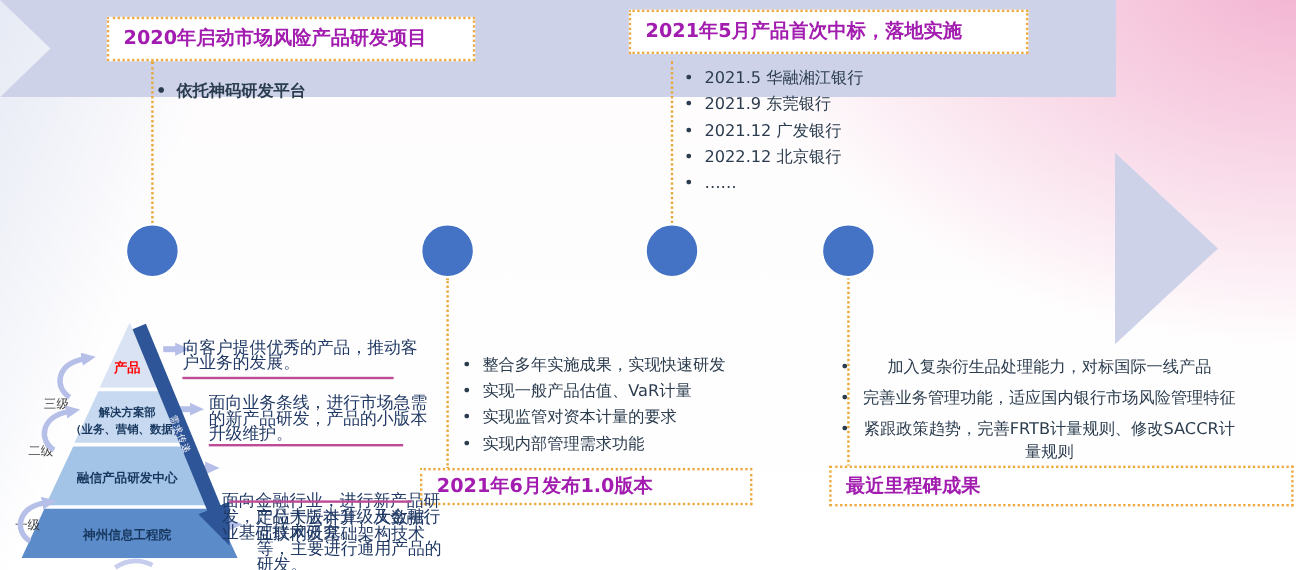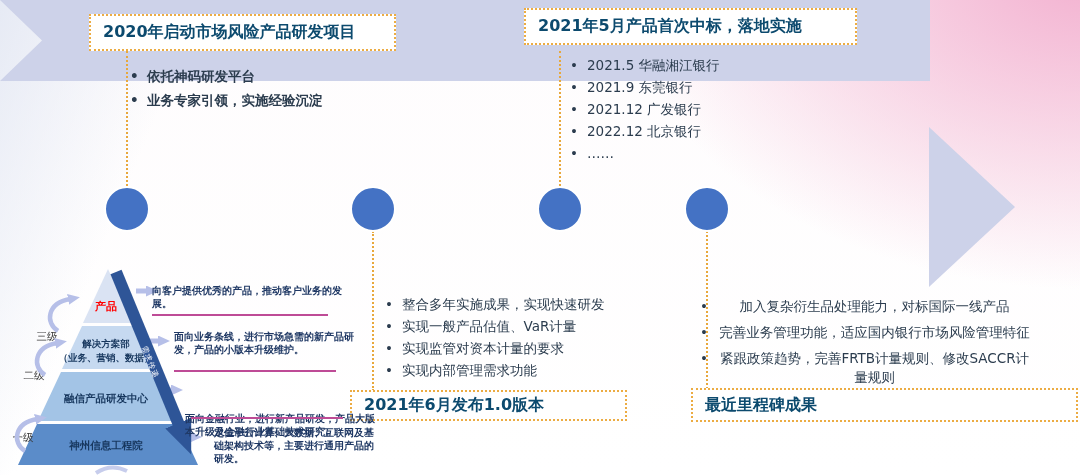--- a/index.html
+++ b/index.html
@@ -25,35 +25,35 @@
   .node {
     width:42px; height:42px; border-radius:50%; background:#4472C4;
     border:2px solid #ffffff; top:186px;
   }
   .connector { width:0; border-left:2px dotted #E8A83C; }
 
   
   .mbox {
     background:#ffffff; border:2px dotted #ECAC43;
     display:flex; align-items:center; padding:4px 12px; box-sizing:border-box;
-    font-weight:bold; font-size:16px; color:#0c4a6e; white-space:nowrap;
+    font-weight:bold; font-size:16px; color:#a21caf; white-space:nowrap;
   }
 
   
   ul.bullets { margin:0; padding:0; list-style:none; color:#2B3C4E; font-size:13.5px; }
   ul.bullets li { position:relative; padding-left:17px; }
   ul.bullets li::before { content:"•"; position:absolute; left:0; top:0; color:#2B3C4E; }
   .b1 li { line-height:24px; }
   .b2 li { line-height:22px; }
   .b3 li { line-height:22px; }
   .b4 { width:332px; }
   .b4 li { line-height:19px; margin-bottom:7px;text-align:center; }
 
   
-  .ann { font-size:10px; font-weight:bold; color:#1F3864; line-height:13px; }
+  .ann { font-size:14px; font-weight:normal; color:#1F3864; line-height:13px; }
   .divider { height:0; border-top:2px solid #BE4B96; }
 
   svg text { font-family:"DejaVu Sans", sans-serif; }
 </style>
 </head>
 <body>
 
 <div class="canvas">
 
   <div class="abs band"></div>
@@ -68,21 +68,20 @@
   <div class="abs node" style="left:350px;"></div>
   <div class="abs node" style="left:537px;"></div>
   <div class="abs node" style="left:684px;"></div>
 
   <div class="abs mbox" style="left:89px; top:14px; width:307px; height:37px;">
     <span>2020年启动市场风险产品研发项目</span>
   </div>
   <ul class="abs bullets b1" style="left:130px; top:64px;font-weight:bold;">
 
   <li>依托神码研发平台</li>
-      <li>业务专家引领，实施经验沉淀</li>
     </ul>
 
   <div class="abs mbox" style="left:524px; top:8px; width:333px; height:37px;">
     <span>2021年5月产品首次中标，落地实施</span>
   </div>
   <ul class="abs bullets b2" style="left:570px; top:54px;">
 
   <li>2021.5 华融湘江银行</li>
       <li>2021.9 东莞银行</li>
       <li>2021.12 广发银行</li>

